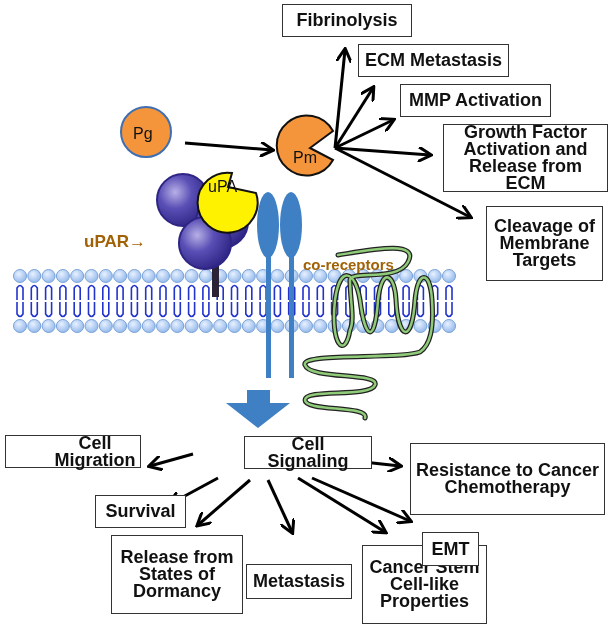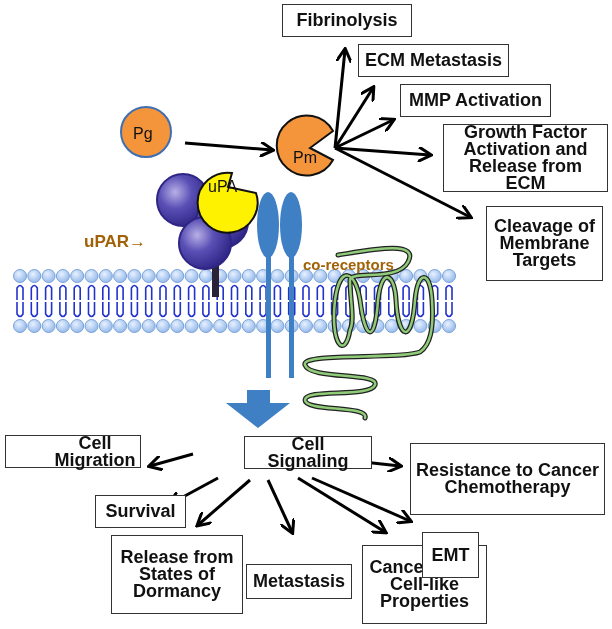--- a/index.html
+++ b/index.html
@@ -230,15 +230,15 @@
 
 <div class="box" style="left:5px;top:435px;width:136px;height:33px;padding-left:48px;">Cell Migration</div>
 <div class="box" style="left:67px;top:495px;width:91px;height:33px;margin-left:28px;">Survival</div>
 <div class="box" style="left:111px;top:535px;width:132px;height:79px;">Release from
 States of
 Dormancy</div>
 <div class="box" style="left:246px;top:540px;width:106px;height:35px;margin-top:24px;">Metastasis</div>
 <div class="box" style="left:362px;top:545px;width:125px;height:79px;">Cancer Stem
 Cell-like
 Properties</div>
-<div class="box" style="left:422px;top:532px;width:57px;height:46px;">EMT</div>
+<div class="box" style="left:422px;top:532px;width:57px;height:34px;">EMT</div>
 <div class="box" style="left:410px;top:443px;width:195px;height:72px;">Resistance to Cancer
 Chemotherapy</div>
 
 </body></html>

